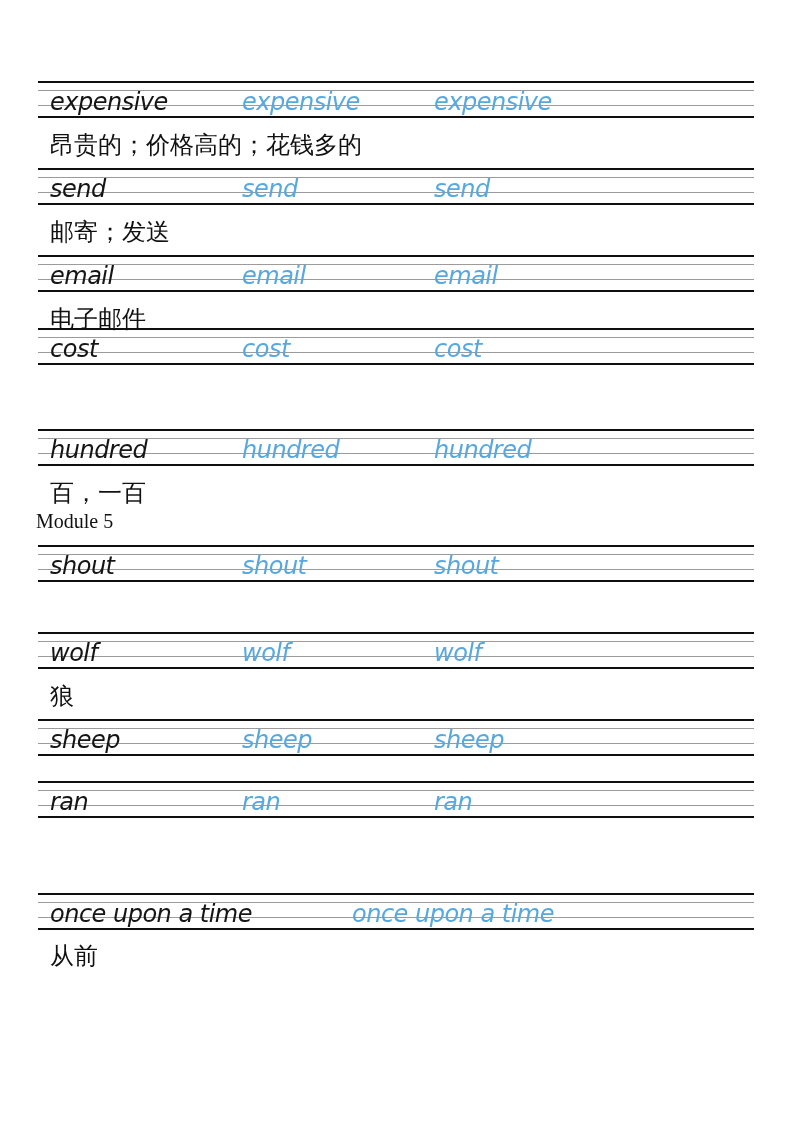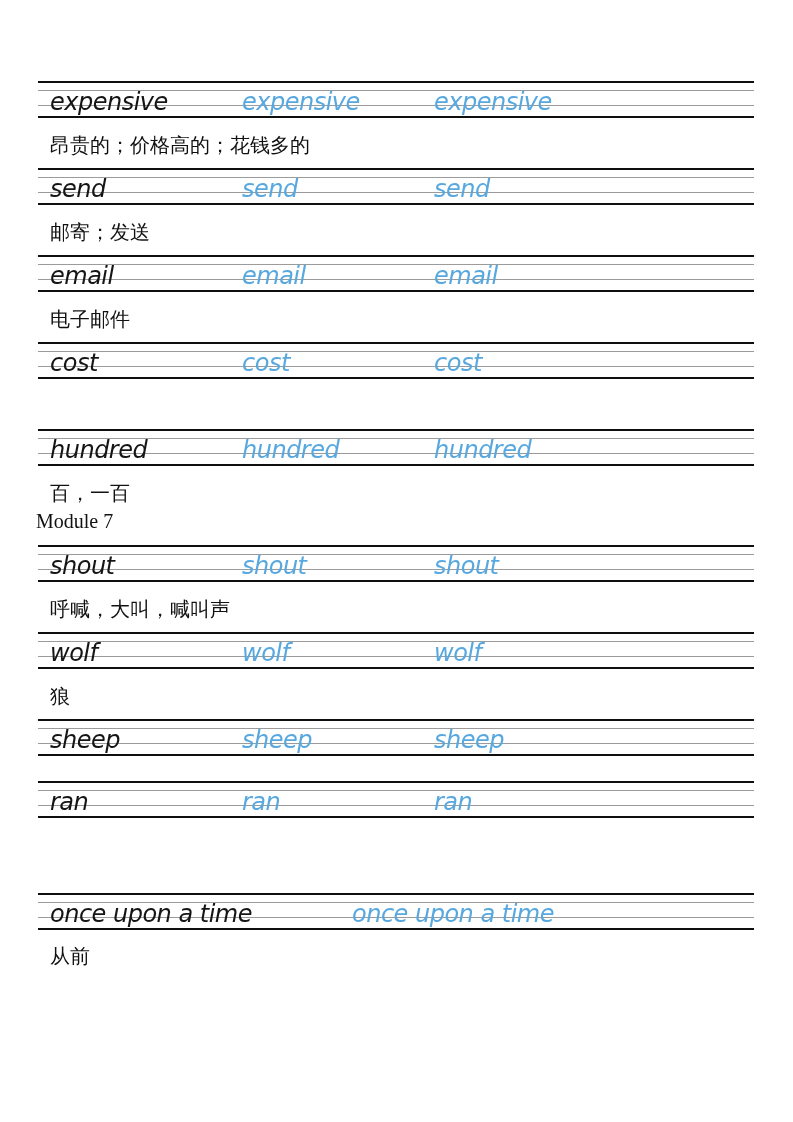--- a/index.html
+++ b/index.html
@@ -34,21 +34,21 @@
     white-space:nowrap;
     color:#151515;
   }
   .trace-word.model{left:12px;}
   .trace-word.copy{color:#58a8e0;}
   .trace-word.copy.c1{left:204px;}
   .trace-word.copy.c2{left:396px;}
   .trace-word.copy.c1-wide{left:314px;}
   .translation{
     position:absolute;left:50px;
-    font-size:20px;
+    font-size:24px;
     line-height:25px;
     color:#111111;
     white-space:nowrap;
     font-family:"Liberation Serif", serif;
   }
   .module-label{
     position:absolute;left:36px;
     font-size:20px;line-height:24px;
     color:#111111;
     font-family:"Liberation Serif", serif;
@@ -88,47 +88,46 @@
 
   <div class="grid" style="top:255px">
     <div class="guide-thin t1"></div>
     <div class="guide-thin t2"></div>
     <span class="trace-word model">email</span>
     <span class="trace-word copy c1">email</span>
     <span class="trace-word copy c2">email</span>
   </div>
   <div class="translation" style="top:307px">电子邮件</div>
 
-  <div class="grid" style="top:342px">
+  <div class="grid" style="top:328px">
     <div class="guide-thin t1"></div>
     <div class="guide-thin t2"></div>
     <span class="trace-word model">cost</span>
     <span class="trace-word copy c1">cost</span>
     <span class="trace-word copy c2">cost</span>
   </div>
 
   <div class="grid" style="top:429px">
     <div class="guide-thin t1"></div>
     <div class="guide-thin t2"></div>
     <span class="trace-word model">hundred</span>
     <span class="trace-word copy c1">hundred</span>
     <span class="trace-word copy c2">hundred</span>
   </div>
   <div class="translation" style="top:481px">百，一百</div>
 
-  <div class="module-label" style="top:509px">Module 7</div>
+  <div class="module-label" style="top:509px">Module 5</div>
 
   <div class="grid" style="top:545px">
     <div class="guide-thin t1"></div>
     <div class="guide-thin t2"></div>
     <span class="trace-word model">shout</span>
     <span class="trace-word copy c1">shout</span>
     <span class="trace-word copy c2">shout</span>
   </div>
-  <div class="translation" style="top:597px">呼喊，大叫，喊叫声</div>
 
   <div class="grid" style="top:632px">
     <div class="guide-thin t1"></div>
     <div class="guide-thin t2"></div>
     <span class="trace-word model">wolf</span>
     <span class="trace-word copy c1">wolf</span>
     <span class="trace-word copy c2">wolf</span>
   </div>
   <div class="translation" style="top:684px">狼</div>
 

